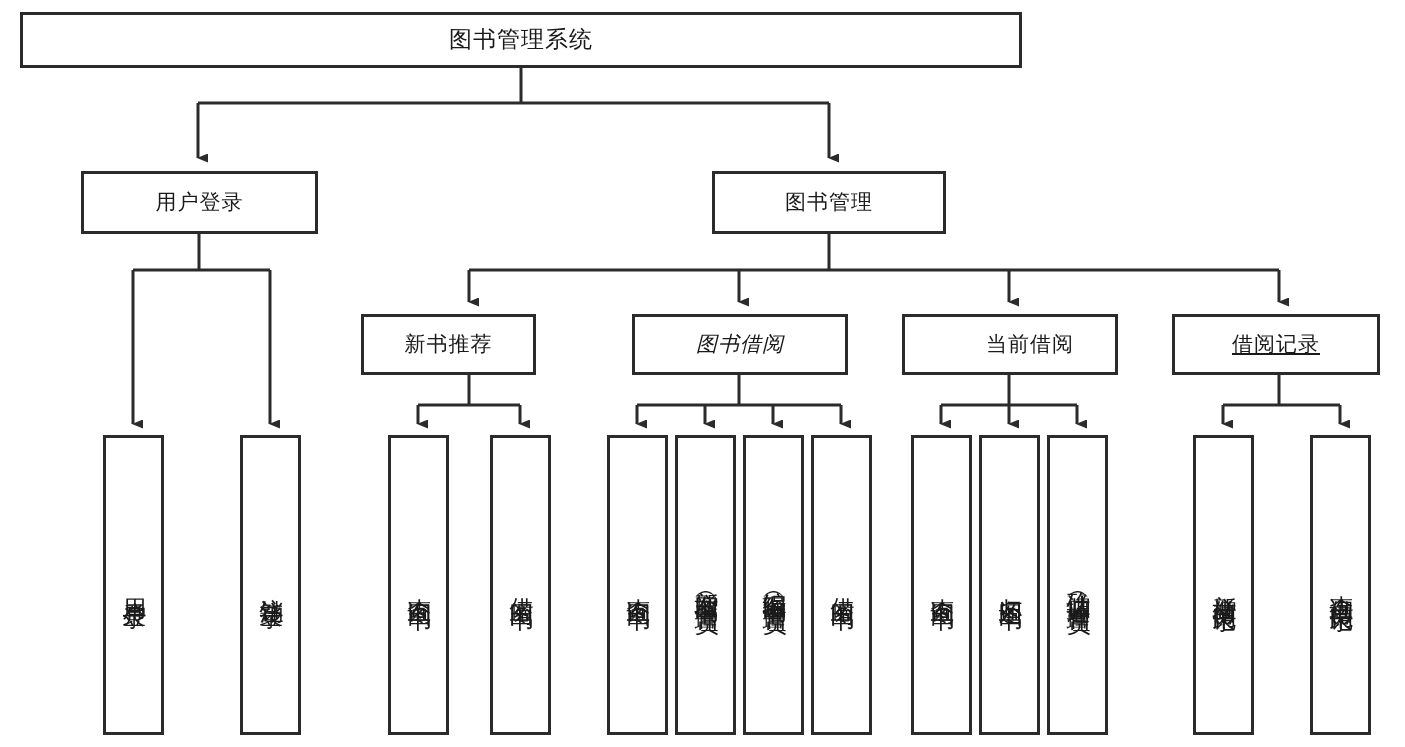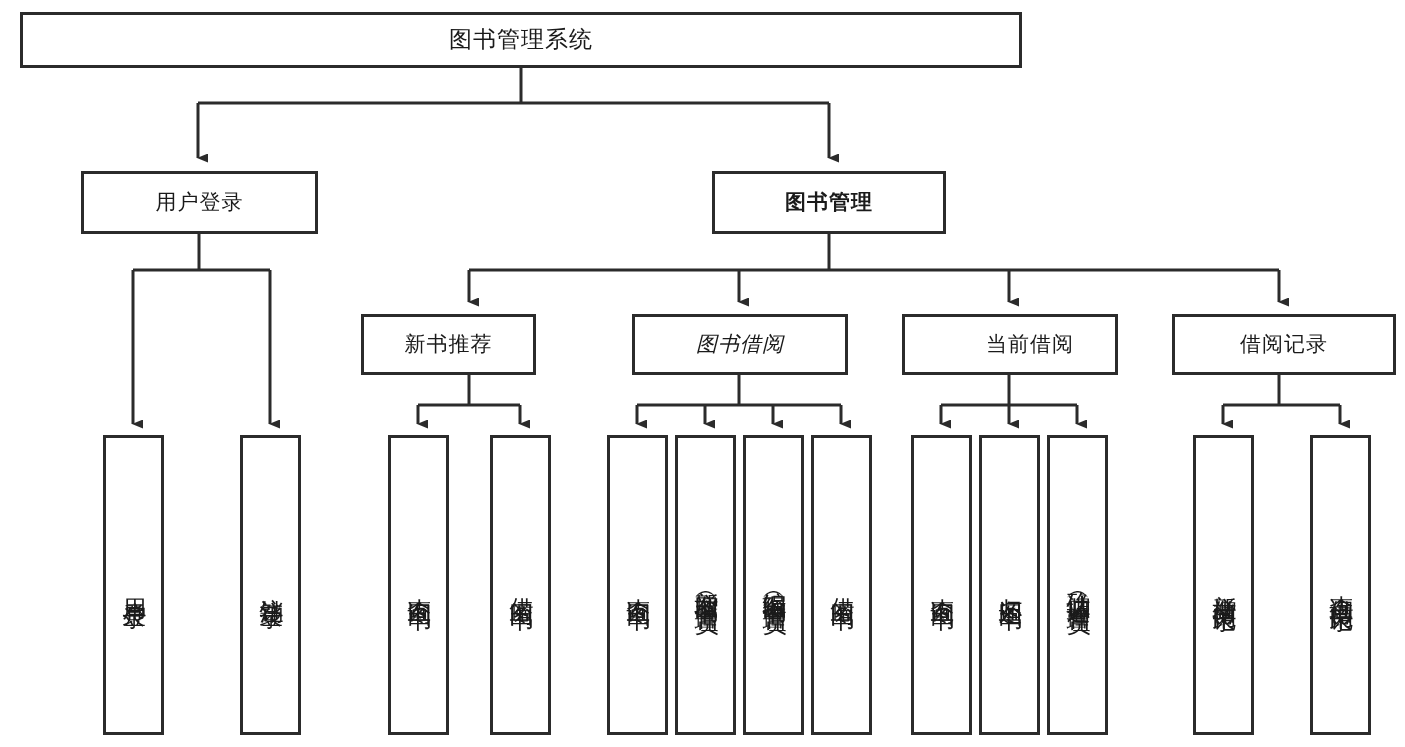--- a/index.html
+++ b/index.html
@@ -134,37 +134,37 @@
   </svg>
 
   <div class="node root" style="left:20px; top:12px; width:1002px; height:56px;">
     <span class="label">图书管理系统</span>
   </div>
 
   <div class="node branch" style="left:81px; top:171px; width:237px; height:63px;">
     <span class="label">用户登录</span>
   </div>
 
-  <div class="node branch" style="left:712px; top:171px; width:234px; height:63px;font-weight:bold;">
+  <div class="node branch" style="left:712px; top:171px; width:234px; height:63px;">
     <span class="label">图书管理</span>
   </div>
 
   <div class="node branch" style="left:361px; top:314px; width:175px; height:61px;">
     <span class="label">新书推荐</span>
   </div>
 
   <div class="node branch" style="left:632px; top:314px; width:216px; height:61px;font-style:italic;">
     <span class="label">图书借阅</span>
   </div>
 
   <div class="node branch" style="left:902px; top:314px; width:216px; height:61px;padding-left:40px;">
     <span class="label">当前借阅</span>
   </div>
 
-  <div class="node branch" style="left:1172px; top:314px; width:224px; height:61px;">
+  <div class="node branch" style="left:1172px; top:314px; width:208px; height:61px;text-decoration:underline;">
     <span class="label">借阅记录</span>
   </div>
 
   <div class="node leaf" style="left:103px; top:435px; width:61px; height:300px;">
     <span class="label">用户登录</span>
   </div>
 
   <div class="node leaf" style="left:240px; top:435px; width:61px; height:300px;">
     <span class="label">注销登录</span>
   </div>

